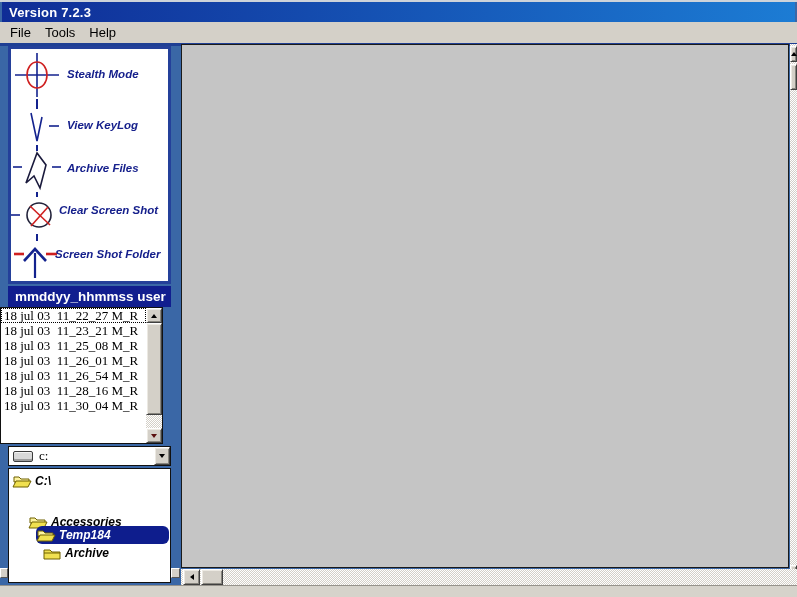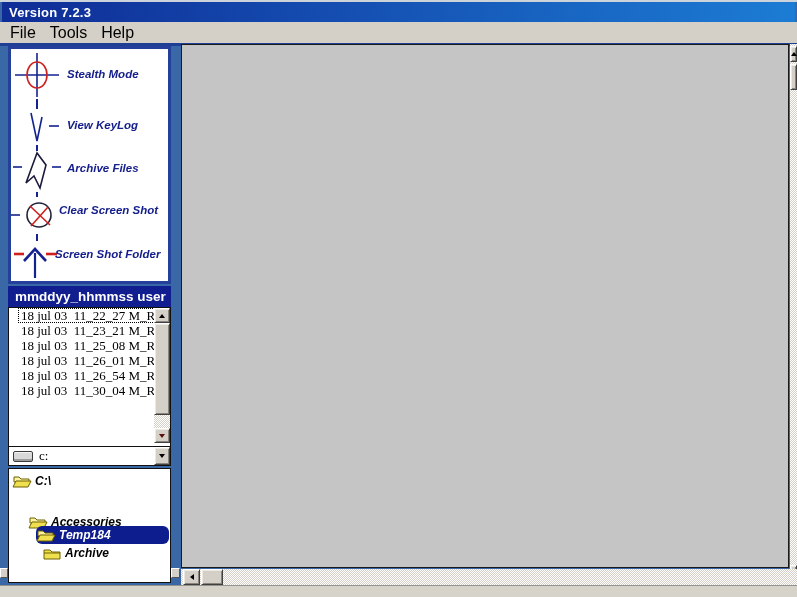--- a/index.html
+++ b/index.html
@@ -6,37 +6,37 @@
   *{box-sizing:border-box;}
   .window{position:relative;width:797px;height:597px;background:#3a67a6;overflow:hidden;
           font-family:"Liberation Sans",sans-serif;}
   .top-edge{position:absolute;left:0;top:0;width:797px;height:2px;background:#cdd3da;}
   .titlebar{position:absolute;left:2px;top:2px;width:793px;height:20px;
             background:linear-gradient(to right,#0f2c96,#1c7cd4);
             display:flex;align-items:center;padding-left:7px;}
   .titlebar span{color:#fff;font-weight:bold;font-size:13px;letter-spacing:.2px;}
   .menubar{position:absolute;left:0;top:22px;width:797px;height:21px;background:#d4d0c8;
            display:flex;align-items:center;padding-left:3px;}
-  .menu-item{font-size:16px;color:#000;padding:2px 7px;cursor:default;}
+  .menu-item{font-size:13px;color:#000;padding:2px 7px;cursor:default;}
   .navy-strip{position:absolute;left:0;top:43px;width:797px;height:3px;background:#1f3f94;}
 
   
   .icon-panel{position:absolute;left:8px;top:46px;width:163px;height:238px;background:#fff;
               border:3px solid #24409a;}
   .icon-panel .lbl{position:absolute;font-size:11.5px;font-weight:bold;font-style:italic;
                    color:#16208c;white-space:nowrap;}
   .dashseg{position:absolute;width:0;border-left:2px dashed #13228e;}
   .iconbox{position:absolute;}
 
   
   .log-header{position:absolute;left:8px;top:286px;width:163px;height:21px;background:#111e8f;
               color:#fff;font-weight:bold;font-size:13.5px;display:flex;align-items:center;
               padding-left:7px;white-space:nowrap;}
-  .log-list{position:absolute;left:8px;top:307px;width:163px;height:157px;background:#fff;
-            border:1px solid #111;padding-left:9px;}
+  .log-list{position:absolute;left:0;top:307px;width:163px;height:137px;background:#fff;
+            border:1px solid #111;}
   .log-row{height:15px;line-height:15px;font-family:"Liberation Serif",serif;font-size:13px;
            color:#000;padding-left:3px;white-space:pre;width:145px;overflow:hidden;}
   .log-row.focused{outline:1px dotted #000;outline-offset:-1px;}
   .sb{position:absolute;background:#fff;
       background-image:conic-gradient(#d4d0c8 0 25%,#fff 25% 50%,#d4d0c8 50% 75%,#fff 75%);
       background-size:2px 2px;}
   .btn3d{position:absolute;background:#d4d0c8;border:1px solid;
          border-color:#fff #404040 #404040 #fff;
          box-shadow:inset 1px 1px 0 #ece9e2,inset -1px -1px 0 #87857e;
          display:flex;align-items:center;justify-content:center;}
@@ -148,20 +148,21 @@
   </div>
 
   <div class="log-header">mmddyy_hhmmss user</div>
 
   <div class="log-list">
     <div class="log-row focused">18 jul 03  11_22_27 M_R</div>
     <div class="log-row">18 jul 03  11_23_21 M_R</div>
     <div class="log-row">18 jul 03  11_25_08 M_R</div>
     <div class="log-row">18 jul 03  11_26_01 M_R</div>
     <div class="log-row">18 jul 03  11_26_54 M_R</div>
+    <div class="log-row">18 jul 03  11_28_16 M_R</div>
     <div class="log-row">18 jul 03  11_30_04 M_R</div>
 
     <div class="sb" style="right:0;top:0;width:16px;height:135px;"></div>
     <div class="btn3d" style="right:0;top:0;width:16px;height:15px;">
         <div class="tri-up"></div>
       </div>
     <div class="btn3d" style="right:0;top:15px;width:16px;height:92px;"></div>
     <div class="btn3d" style="right:0;top:120px;width:16px;height:15px;">
         <div class="tri-down" style="border-top-color:#5a0f0f;"></div>
       </div>

